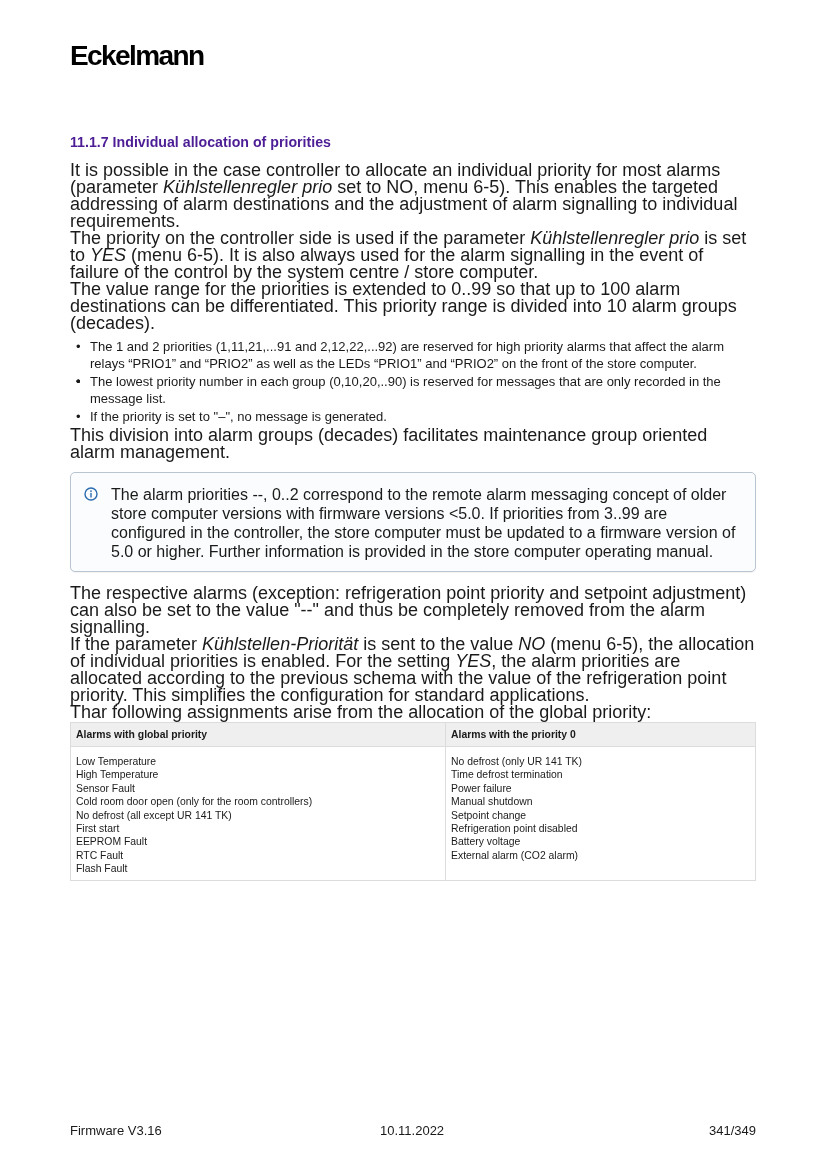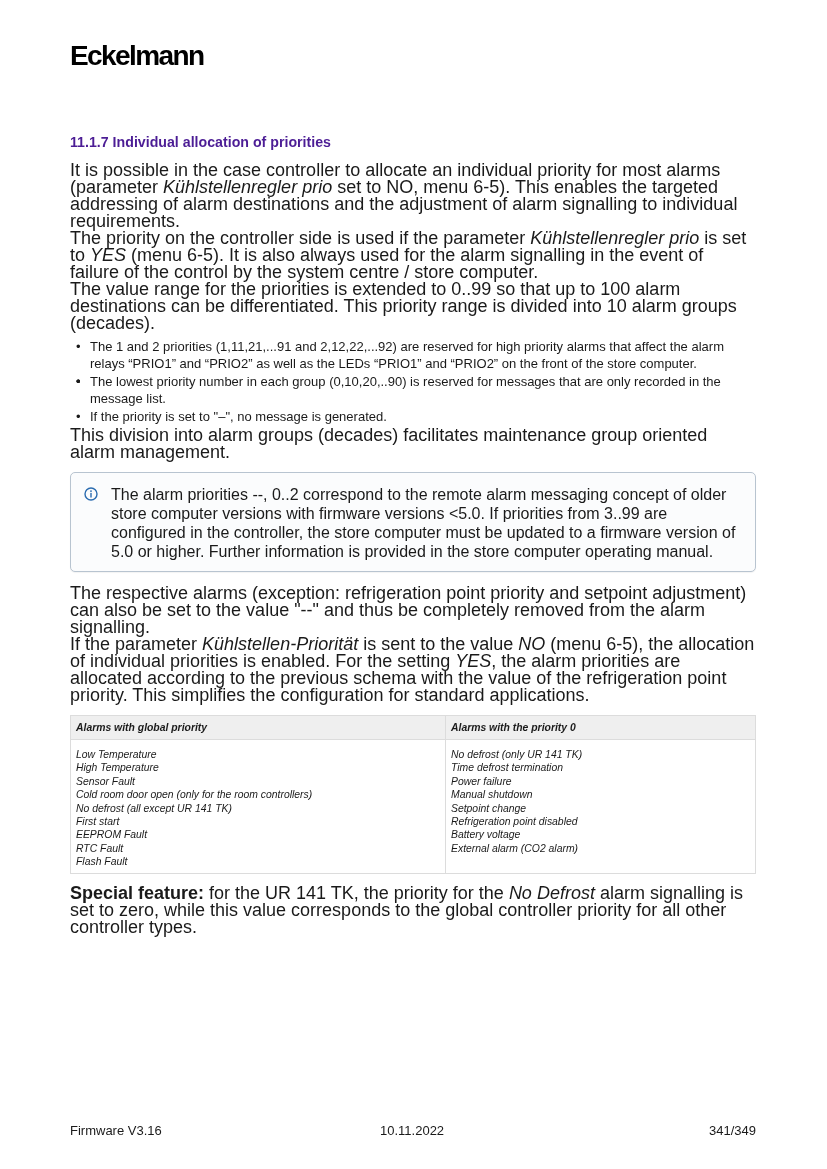--- a/index.html
+++ b/index.html
@@ -10,21 +10,21 @@
   .content { position: absolute; left: 70px; top: 134px; width: 686px; }
   h2 { font-size: 14.2px; font-weight: bold; margin: 0 0 12px 0; color: #4c1d95; }
   p { font-size: 18px; line-height: 17px; margin: 0; }
   ul.bullets { list-style: none; margin: 6px 0 2px 0; padding: 0; }
   ul.bullets li { position: relative; padding-left: 20px; font-size: 13px; line-height: 17px; margin: 0 0 1px 0; }
   ul.bullets li .dot { position: absolute; left: 6px; top: 0; }
   .note { margin: 11px 0 13px 0; border: 1px solid #b8c4d0; border-radius: 5px; background: #fbfcfd;
           padding: 12px 12px 10px 40px; position: relative; box-shadow: 0 1px 1px rgba(0,0,0,0.05); }
   .note .info-icon { position: absolute; left: 13px; top: 14px; width: 14px; height: 14px; }
   .note p { font-size: 16px; line-height: 19px; }
-  table.alarms { width: 686px; border-collapse: collapse; margin-top: 11px; font-size: 10.4px; font-style: italic; }
+  table.alarms { width: 686px; border-collapse: collapse; margin-top: 1px; font-size: 10.4px; }
   table.alarms th { background: #efefef; text-align: left; font-weight: bold; padding: 6px 5px 6px 5px;
                     border: 1px solid #dcdcdc; font-size: 10.4px; }
   table.alarms td { vertical-align: top; padding: 8px 5px 4px 5px; border: 1px solid #dcdcdc; line-height: 13.4px; }
   table.alarms td div { white-space: nowrap; }
   .special { margin-top: 11px; }
   .footer { position: absolute; top: 1123px; left: 70px; width: 686px; font-size: 13px; }
   .footer .l { position: absolute; left: 0; }
   .footer .c { position: absolute; left: 310px; }
   .footer .r { position: absolute; right: 0; }
   i { font-style: italic; }
@@ -55,20 +55,21 @@
     <svg class="info-icon" viewBox="0 0 14 14">
       <circle cx="7" cy="7" r="6" fill="none" stroke="#2b6cb0" stroke-width="1.4"></circle>
       <circle cx="7" cy="4.1" r="0.95" fill="#2b6cb0"></circle>
       <rect x="6.3" y="5.9" width="1.4" height="4.6" fill="#2b6cb0"></rect>
     </svg>
     <p>The alarm priorities --, 0..2 correspond to the remote alarm messaging concept of older store computer versions with firmware versions &lt;5.0. If priorities from 3..99 are configured in the controller, the store computer must be updated to a firmware version of 5.0 or higher. Further information is provided in the store computer operating manual.</p>
   </div>
 
   <p>The respective alarms (exception: refrigeration point priority and setpoint adjustment) can also be set to the value "--" and thus be completely removed from the alarm signalling.</p>
   <p><span>If the parameter </span><i>Kühlstellen-Priorität</i><span> is sent to the value </span><i>NO</i><span> (menu 6-5), the allocation of individual priorities is enabled. For the setting </span><i>YES</i><span>, the alarm priorities are allocated according to the previous schema with the value of the refrigeration point priority. This simplifies the configuration for standard applications.</span></p>
+  <p>Thar following assignments arise from the allocation of the global priority:</p>
 
   <table class="alarms">
     <thead>
       <tr>
         <th style="width:364px">Alarms with global priority</th>
         <th>Alarms with the priority 0</th>
       </tr>
     </thead>
     <tbody>
       <tr>
@@ -90,20 +91,19 @@
           <div>Manual shutdown</div>
           <div>Setpoint change</div>
           <div>Refrigeration point disabled</div>
           <div>Battery voltage</div>
           <div>External alarm (CO2 alarm)</div>
         </td>
       </tr>
     </tbody>
   </table>
 
-  <p class="special"><b>Special feature:</b><span> for the UR 141 TK, the priority for the </span><i>No Defrost</i><span> alarm signalling is set to zero, while this value corresponds to the global controller priority for all other controller types.</span></p>
 </div>
 
 <div class="footer">
   <span class="l">Firmware V3.16</span>
   <span class="c">10.11.2022</span>
   <span class="r">341/349</span>
 </div>
 
 </body></html>

